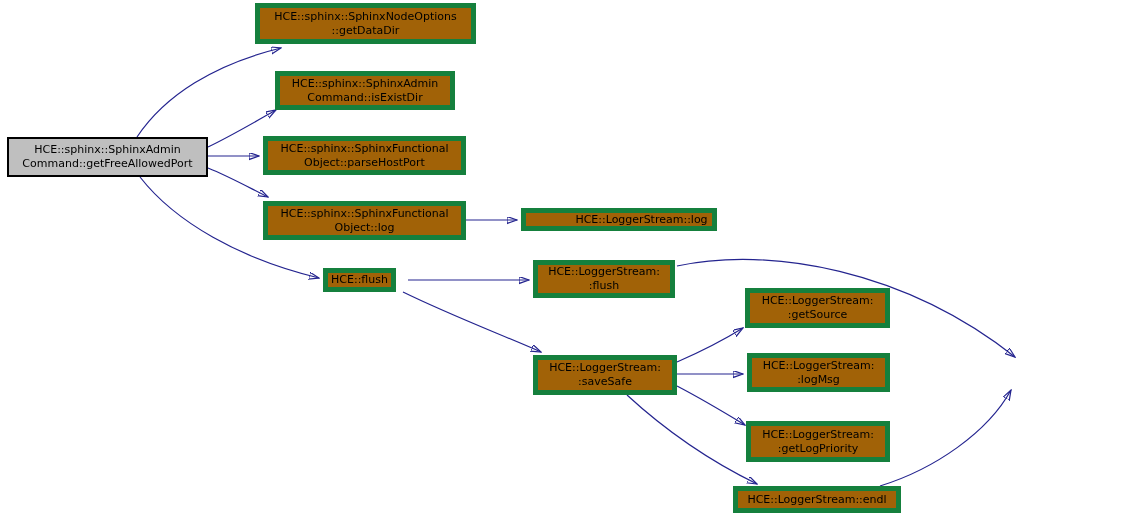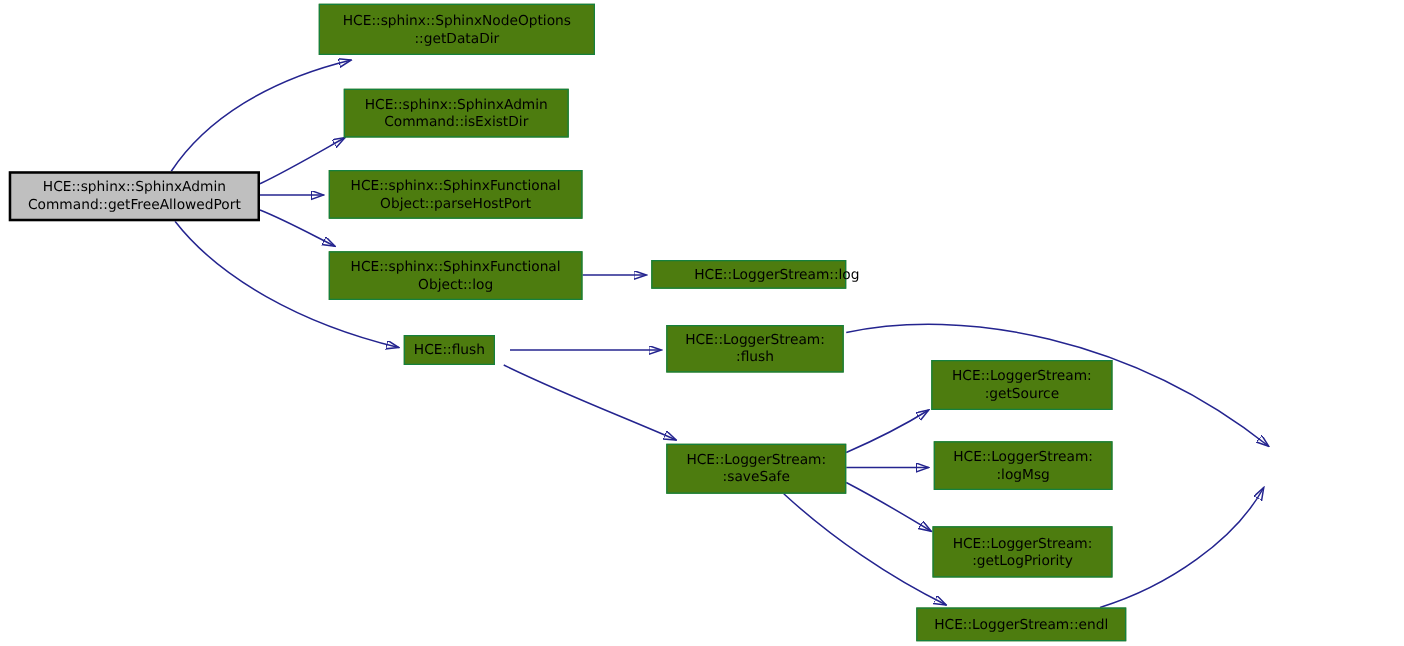--- a/index.html
+++ b/index.html
@@ -9,22 +9,22 @@
     background:#ffffff;
     font-family:"DejaVu Sans","Liberation Sans",sans-serif;
     overflow:hidden;
   }
   .edges{position:absolute;left:0;top:0;width:1123px;height:517px;}
   .edges path{fill:none;stroke:#24248f;stroke-width:1.2px;}
   .node{
     position:absolute;
     box-sizing:border-box;
     display:flex;align-items:center;justify-content:center;
-    background:#4d7c0f;
-    border:1px solid #15803d;
+    background:#a16207;
+    border:5px solid #15803d;
     color:#000000;
     font-size:11px;line-height:14px;
     text-align:center;
     white-space:pre-line;
     cursor:pointer;
   }
   .node.root{
     background:#bfbfbf;
     border:2px solid #000000;
     cursor:default;
@@ -65,21 +65,21 @@
 
   <div class="node" style="left:275px; top:71px;  width:180px; height:39px;">HCE::sphinx::SphinxAdmin
 Command::isExistDir</div>
 
   <div class="node" style="left:263px; top:136px; width:203px; height:39px;">HCE::sphinx::SphinxFunctional
 Object::parseHostPort</div>
 
   <div class="node" style="left:263px; top:201px; width:203px; height:39px;">HCE::sphinx::SphinxFunctional
 Object::log</div>
 
-  <div class="node" style="left:521px; top:208px; width:156px; height:23px;padding-left:45px;">HCE::LoggerStream::log</div>
+  <div class="node" style="left:521px; top:208px; width:196px; height:23px;padding-left:45px;">HCE::LoggerStream::log</div>
 
   <div class="node" style="left:323px; top:268px; width:73px;  height:24px;">HCE::flush</div>
 
   <div class="node" style="left:533px; top:260px; width:142px; height:38px;">HCE::LoggerStream:
 :flush</div>
 
   <div class="node" style="left:533px; top:355px; width:144px; height:40px;">HCE::LoggerStream:
 :saveSafe</div>
 
   <div class="node" style="left:745px; top:288px; width:145px; height:40px;">HCE::LoggerStream:

